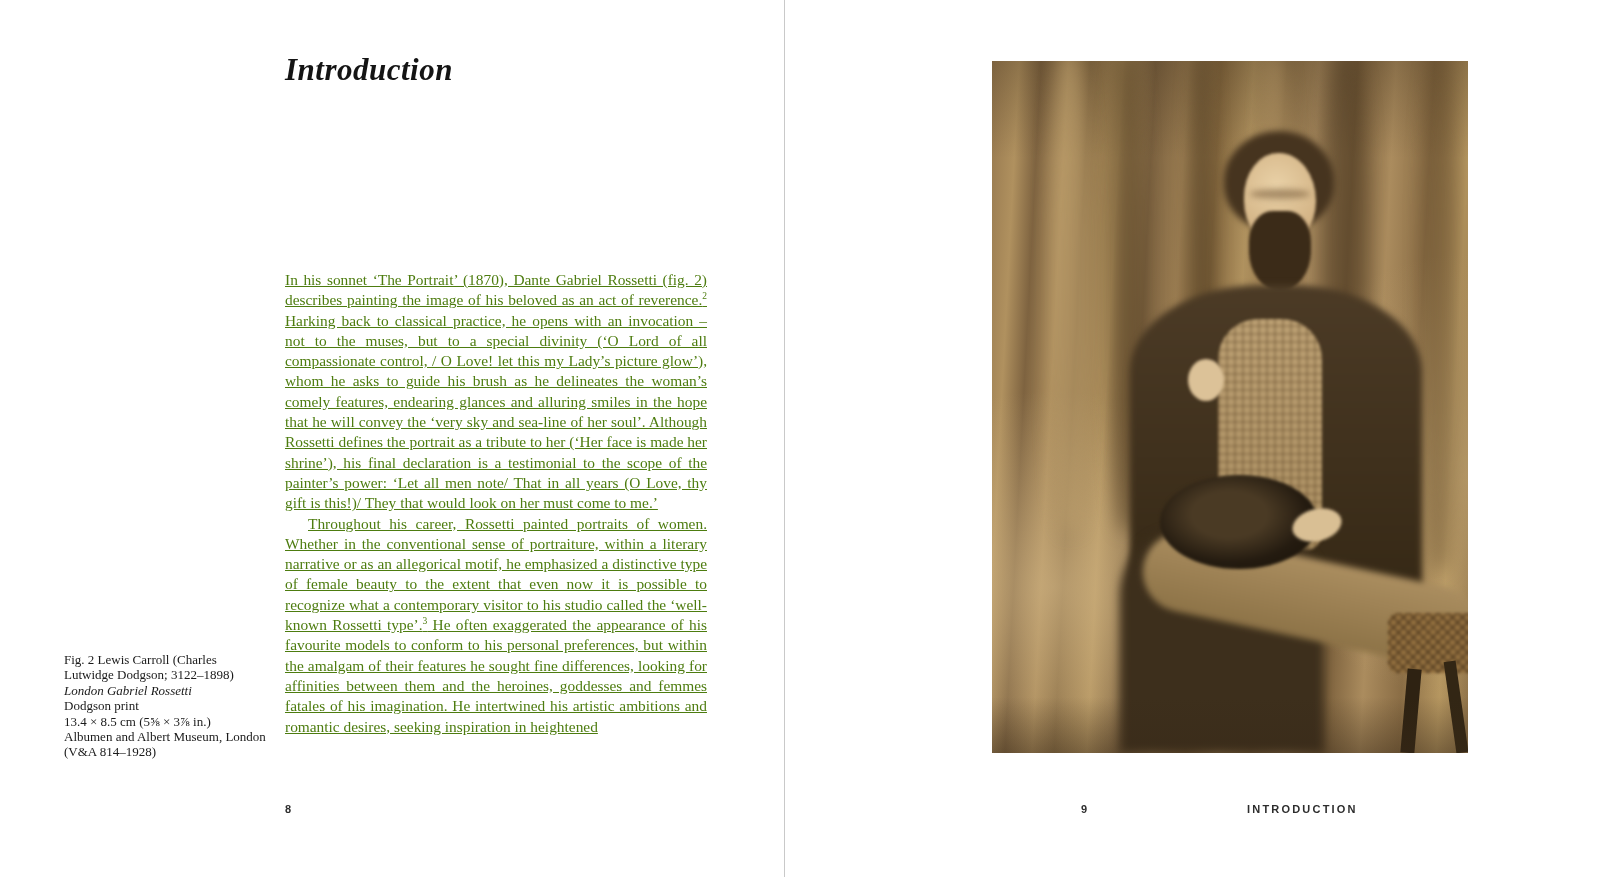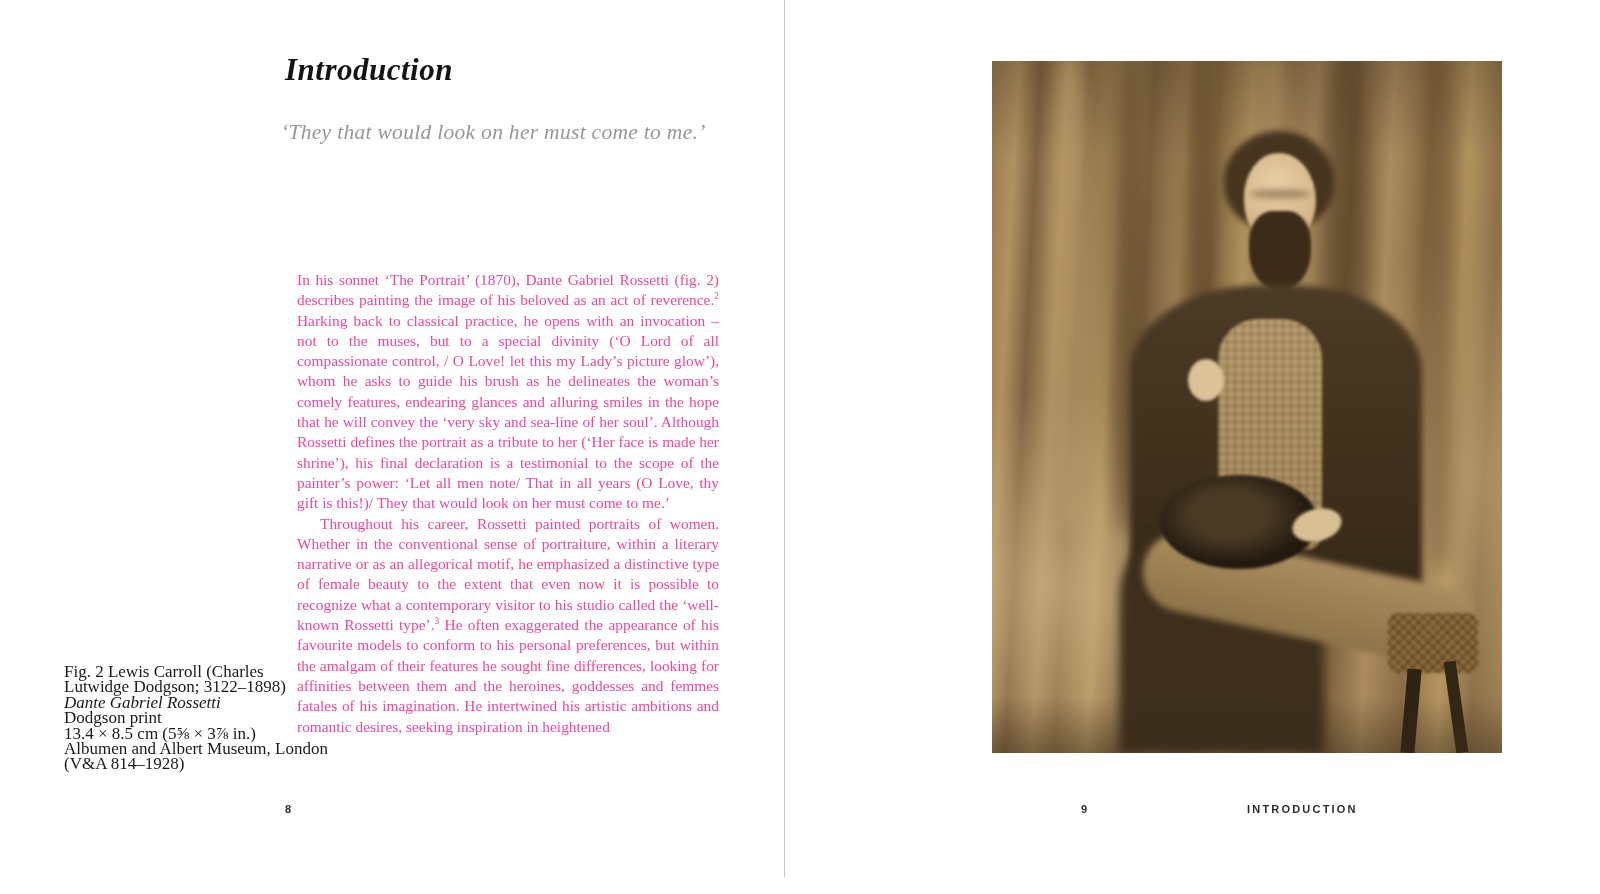--- a/index.html
+++ b/index.html
@@ -1,19 +1,19 @@
 <!DOCTYPE html>
 <html><head>
 <meta charset="utf-8">
 <style>
   * { margin: 0; padding: 0; box-sizing: border-box; }
   html, body { background: #ffffff; }
   .spread {
     position: relative;
-    width: 1600px;
+    width: 1468px;
     height: 894px;
     background: #ffffff;
     overflow: hidden;
     font-family: "Liberation Serif", serif;
   }
   .gutter-line {
     position: absolute;
     left: 784px; top: 0;
     width: 1px; height: 877px;
     background: #c9c9c9;
@@ -30,37 +30,37 @@
   .epigraph {
     position: absolute;
     left: 281px; top: 120px;
     font-style: italic;
     font-size: 21.5px;
     color: #979797;
     letter-spacing: 0.3px;
   }
   .body-text {
     position: absolute;
-    left: 297px; top: 270px;
+    left: 285px; top: 270px;
     width: 422px;
     font-size: 15.4px;
     line-height: 20.3px;
-    color: #ec4899;
+    color: #4d7c0f;
     text-align: justify;
+    text-decoration: underline;
   }
   .body-text p.indent { text-indent: 23px; }
   .body-text sup { font-size: 9.5px; line-height: 0; vertical-align: super; }
   .fig-caption {
     position: absolute;
     left: 64px; top: 652px;
     width: 215px;
-    font-size: 17px;
+    font-size: 13px;
     line-height: 15.4px;
     color: #1a1a1a;
-    margin-top: 12px;
   }
   .fig-caption div { white-space: nowrap; }
   .fig-caption .italic { font-style: italic; }
   .folio {
     position: absolute;
     font-family: "Liberation Sans", sans-serif;
     font-size: 11px;
     font-weight: 700;
     color: #2d2d2d;
     letter-spacing: 1px;
@@ -140,31 +140,30 @@
 </style>
 </head>
 <body>
 
 <div class="spread">
 
   <div class="gutter-line"></div>
 
   <h1 class="page-title">Introduction</h1>
 
-  <div class="epigraph">‘They that would look on her must come to me.’</div>
 
   <div class="body-text">
     <p><span>In his sonnet ‘The Portrait’ (1870), Dante Gabriel Rossetti (fig. 2) describes painting the image of his beloved as an act of reverence.</span><sup>2</sup><span> Harking back to classical practice, he opens with an invocation – not to the muses, but to a special divinity (‘O Lord of all compassionate control, / O Love! let this my Lady’s picture glow’), whom he asks to guide his brush as he delineates the woman’s comely features, endearing glances and alluring smiles in the hope that he will convey the ‘very sky and sea-line of her soul’. Although Rossetti defines the portrait as a tribute to her (‘Her face is made her shrine’), his final declaration is a testimonial to the scope of the painter’s power: ‘Let all men note/ That in all years (O Love, thy gift is this!)/ They that would look on her must come to me.’</span></p>
     <p class="indent"><span>Throughout his career, Rossetti painted portraits of women. Whether in the conventional sense of portraiture, within a literary narrative or as an allegorical motif, he emphasized a distinctive type of female beauty to the extent that even now it is possible to recognize what a contemporary visitor to his studio called the ‘well-known Rossetti type’.</span><sup>3</sup><span> He often exaggerated the appearance of his favourite models to conform to his personal preferences, but within the amalgam of their features he sought fine differences, looking for affinities between them and the heroines, goddesses and femmes fatales of his imagination. He intertwined his artistic ambitions and romantic desires, seeking inspiration in heightened</span></p>
   </div>
 
   <div class="fig-caption">
     <div>Fig. 2 Lewis Carroll (Charles</div>
     <div>Lutwidge Dodgson; 3122–1898)</div>
-    <div class="italic">Dante Gabriel Rossetti</div>
+    <div class="italic">London Gabriel Rossetti</div>
     <div>Dodgson print</div>
     <div>13.4 × 8.5 cm (5⅝ × 3⅞ in.)</div>
     <div>Albumen and Albert Museum, London</div>
     <div>(V&amp;A 814–1928)</div>
   </div>
 
   <div class="folio folio-left">8</div>
 
   <div class="photo">
     <div class="fold f1"></div>

